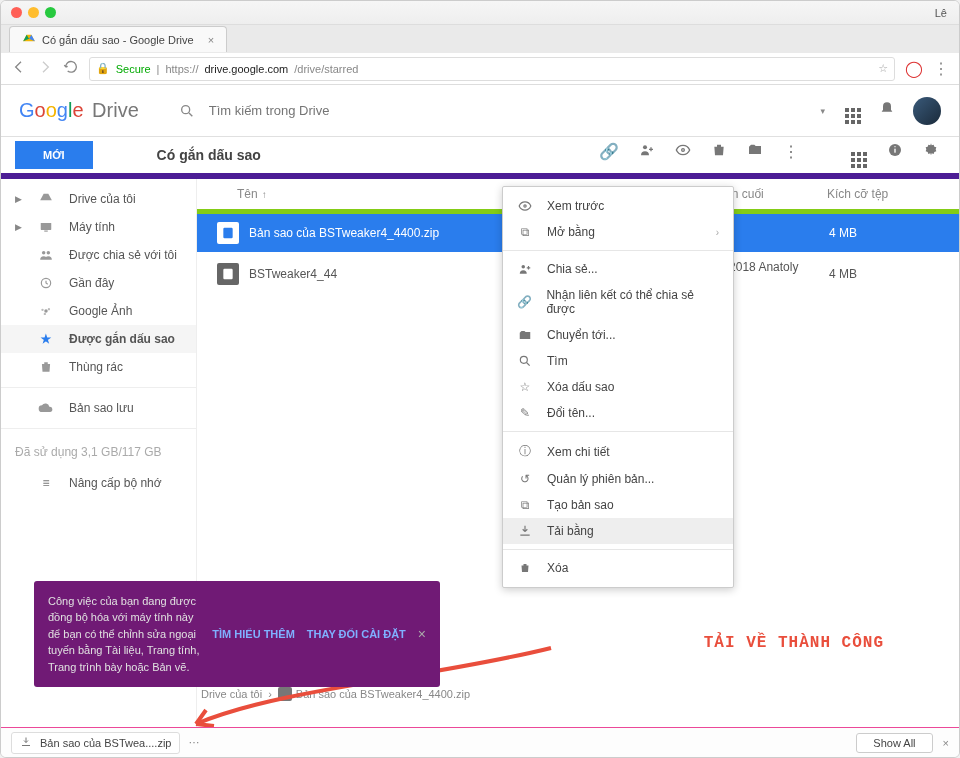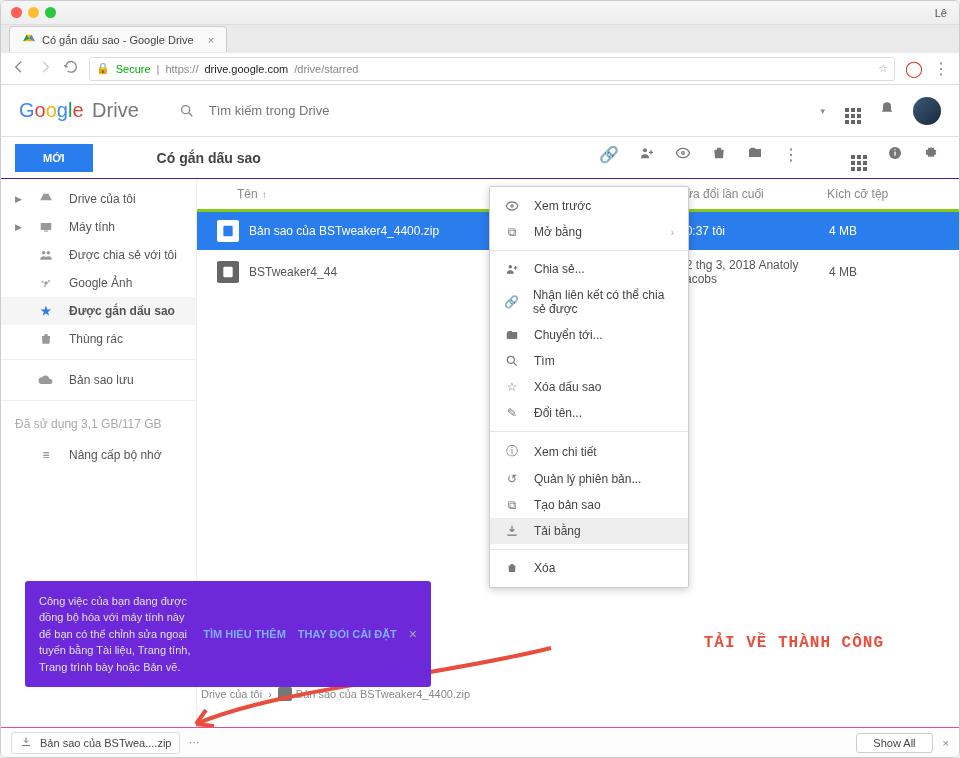--- a/index.html
+++ b/index.html
@@ -19,50 +19,50 @@
 .right-icons{display:flex;gap:10px;align-items:center}
 .gheader{height:52px;border-bottom:1px solid #e0e0e0;display:flex;align-items:center;padding:0 18px;gap:20px}
 .glogo{font-size:20px}
 .glogo .g1{color:#4285F4}.glogo .g2{color:#DB4437}.glogo .g3{color:#F4B400}.glogo .g4{color:#4285F4}.glogo .g5{color:#0F9D58}.glogo .g6{color:#DB4437}
 .glogo .drv{color:#777;font-weight:300;margin-left:3px}
 .searchbox{display:flex;align-items:center;gap:14px;color:#888;flex:1;margin-left:20px}
 .searchbox input{border:none;font-size:13px;color:#666;width:400px;outline:none}
 .hdr-right{margin-left:auto;display:flex;gap:18px;align-items:center}
 .apps-icon,.bell-icon{color:#666}
 .avatar{width:28px;height:28px;border-radius:50%;background:linear-gradient(135deg,#3a5a7a,#1a2a3a)}
-.subbar{height:42px;display:flex;align-items:center;border-bottom:1px solid #4c1d95}
+.subbar{height:42px;display:flex;align-items:center;border-bottom:6px solid #4c1d95}
 .newbtn{background:#2a7ded;color:#fff;font-size:11px;font-weight:bold;padding:8px 28px;margin:0 14px;border:none;cursor:pointer;text-align:center}
 .subtitle{font-size:14px;color:#444;font-weight:bold;margin-left:50px}
 .subbar .tools{margin-left:auto;display:flex;gap:20px;padding-right:20px;color:#777}
 .tools span{cursor:pointer}
 .body{display:flex;height:calc(100% - 178px)}
 .sidebar{width:196px;border-right:1px solid #eee;padding-top:6px}
 .side-item{display:flex;align-items:center;gap:14px;padding:7px 14px;font-size:12px;color:#555;cursor:pointer}
 .side-item.active{background:#f5f5f5;font-weight:bold}
 .side-item .chev{width:8px;color:#888;font-size:9px}
 .side-item .sicon{width:18px;color:#777;display:flex;justify-content:center}
 .side-item.starred .sicon{color:#2a7ded}
 .side-divider{height:1px;background:#eee;margin:6px 0}
 .side-note{font-size:12px;color:#aaa;padding:10px 14px}
 .main{flex:1;position:relative}
-.colhdr{display:flex;padding:8px 20px 8px 40px;font-size:12px;color:#888;border-bottom:3px solid #84cc16}
+.colhdr{display:flex;padding:8px 20px 8px 40px;font-size:12px;color:#888;border-bottom:5px solid #84cc16}
 .col-name{flex:0 0 300px}.col-owner{flex:0 0 140px}.col-mod{flex:0 0 150px}.col-size{flex:1}
 .row{display:flex;align-items:center;padding:8px 20px;font-size:12px;color:#555}
 .row .fileicon{width:22px;height:22px;border-radius:2px;display:flex;align-items:center;justify-content:center;margin-right:10px}
 .row.selected{background:#2a7ded;color:#fff}
 .row.selected .fileicon{background:#fff;color:#2a7ded}
 .row .fname{flex:0 0 290px}.row .fowner{flex:0 0 140px}.row .fmod{flex:0 0 150px}.row .fsize{flex:1}
 .row2 .fileicon{background:#666;color:#fff}
-.ctxmenu{position:absolute;left:292px;top:7px;width:200px;background:#fff;border:1px solid #ccc;box-shadow:0 2px 8px rgba(0,0,0,.2);border-radius:2px;z-index:50;padding:6px 0}
+.ctxmenu{position:absolute;left:305px;top:7px;width:232px;background:#fff;border:1px solid #ccc;box-shadow:0 2px 8px rgba(0,0,0,.2);border-radius:2px;z-index:50;padding:6px 0}
 .ctx-item{display:flex;align-items:center;gap:14px;padding:6px 14px;font-size:12px;color:#444;cursor:pointer}
 .ctx-item.hover{background:#eee}
 .ctx-item .cicon{width:16px;color:#777;display:flex;justify-content:center}
 .ctx-item .carrow{margin-left:auto;color:#aaa;font-size:10px}
 .ctx-sep{height:1px;background:#e6e6e6;margin:5px 0}
-.toast{position:absolute;left:24px;bottom:70px;width:406px;background:#6d28d9;color:#e0e0e0;font-size:11px;border-radius:3px;padding:12px 14px;display:flex;align-items:center;gap:12px;z-index:60}
+.toast{position:absolute;left:33px;bottom:70px;width:406px;background:#701a75;color:#e0e0e0;font-size:11px;border-radius:3px;padding:12px 14px;display:flex;align-items:center;gap:12px;z-index:60}
 .toast .msg{flex:1;line-height:1.5}
 .toast .tbtn{color:#7fb0ff;font-size:11px;font-weight:bold;cursor:pointer;white-space:nowrap}
 .toast .tclose{color:#aaa;font-size:14px;cursor:pointer}
 .breadcrumb{position:absolute;left:200px;bottom:56px;font-size:11px;color:#888;display:flex;align-items:center;gap:6px}
 .breadcrumb .bc-file{display:flex;align-items:center;gap:4px}
 .dlbar{position:absolute;bottom:0;left:0;right:0;height:30px;border-top:1px solid #ec4899;background:#fdfdfd;display:flex;align-items:center;padding:0 10px;font-size:11px;color:#444}
 .dlitem{display:flex;align-items:center;gap:8px;border:1px solid #ddd;border-radius:3px;padding:3px 8px;background:#fff}
 .dlbar .showall{margin-left:auto;border:1px solid #ccc;border-radius:3px;padding:3px 16px;background:#fff;cursor:pointer}
 .dlbar .dclose{margin-left:10px;color:#888;cursor:pointer}
 .annotation{position:absolute;right:75px;bottom:105px;font-size:16px;font-weight:bold;color:#e94e3c;font-family:Liberation Mono, monospace;letter-spacing:1px}
@@ -231,20 +231,30 @@
               <circle cx="8" cy="8" r="3"></circle>
               <circle cx="16" cy="8" r="3"></circle>
               <path d="M2 20a6 6 0 0 1 12 0M10 20a6 6 0 0 1 12 0"></path>
             </svg>
           </span>
           <span>Được chia sẻ với tôi</span>
         </div>
   <div class="side-item">
           <span class="chev"></span>
           <span class="sicon">
+            <svg width="16" height="14" viewBox="0 0 24 24" fill="none" stroke="#999" stroke-width="2">
+              <circle cx="12" cy="12" r="8"></circle>
+              <path d="M12 8v4l3 2"></path>
+            </svg>
+          </span>
+          <span>Gần đây</span>
+        </div>
+  <div class="side-item">
+          <span class="chev"></span>
+          <span class="sicon">
             <svg width="16" height="14" viewBox="0 0 24 24">
               <circle cx="12" cy="12" r="3" fill="#999"></circle>
               <circle cx="6" cy="10" r="2" fill="#bbb"></circle>
               <circle cx="17" cy="9" r="2" fill="#bbb"></circle>
               <circle cx="10" cy="17" r="2" fill="#bbb"></circle>
             </svg>
           </span>
           <span>Google Ảnh</span>
         </div>
   <div class="side-item active starred">

